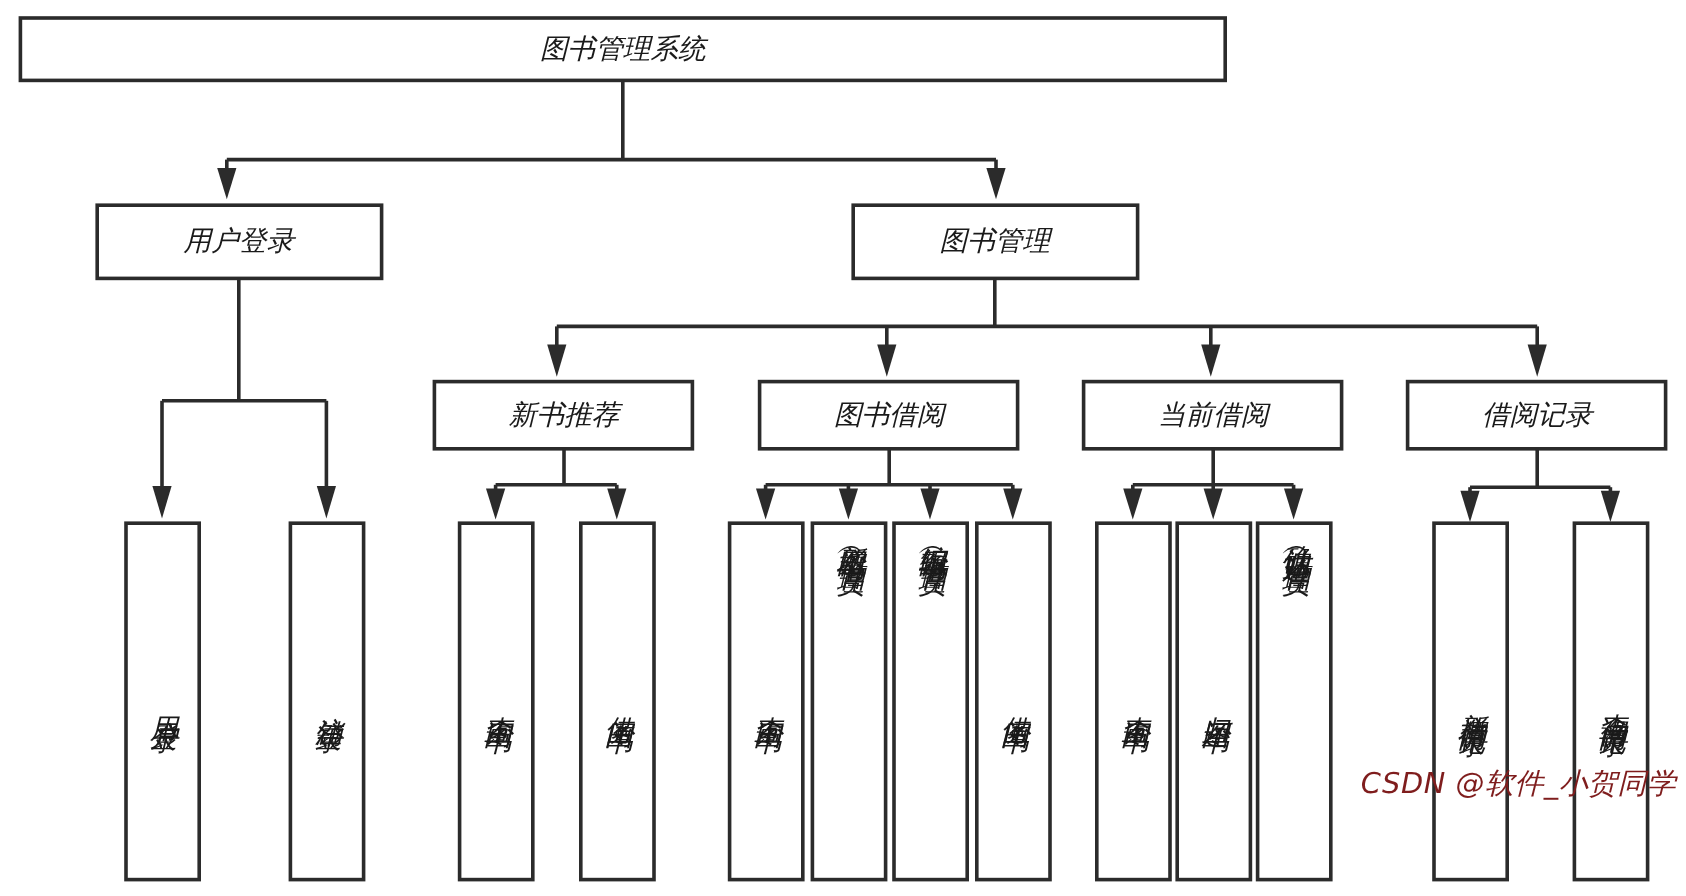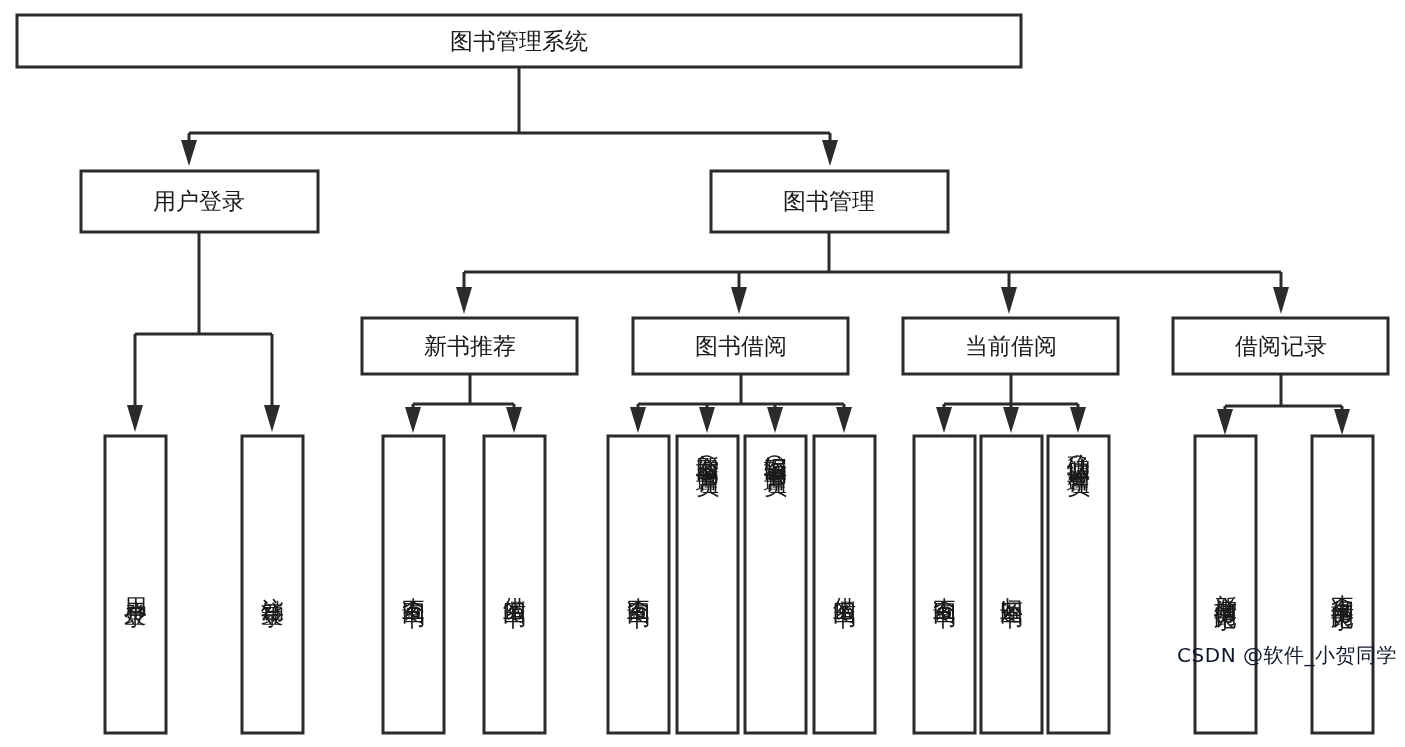--- a/index.html
+++ b/index.html
@@ -11,20 +11,21 @@
     width: 1405px;
     height: 747px;
     font-family: "DejaVu Sans", "Liberation Sans", sans-serif;
     overflow: hidden;
   }
   #diagram-root {
     position: relative;
     width: 1405px;
     height: 673px;
     background: #ffffff;
+    font-style: italic;
   }
   svg.canvas {
     position: absolute;
     left: 0;
     top: 0;
     width: 1405px;
     height: 747px;
     display: block;
   }
   .node-rect {
@@ -46,22 +47,22 @@
     font-size: 23px;
     fill: #1a1a1a;
     text-anchor: middle;
     dominant-baseline: middle;
   }
   .watermark {
     position: absolute;
     right: 8px;
     bottom: 4px;
     font-family: "DejaVu Sans", "Liberation Sans", sans-serif;
-    font-size: 20px;
-    color: #0f172a;
+    font-size: 24px;
+    color: #7f1d1d;
     white-space: nowrap;
     letter-spacing: 0.5px;
   }
   .vlabel-wrap {
     position: absolute;
     display: flex;
     align-items: center;
     justify-content: center;
     pointer-events: none;
   }

